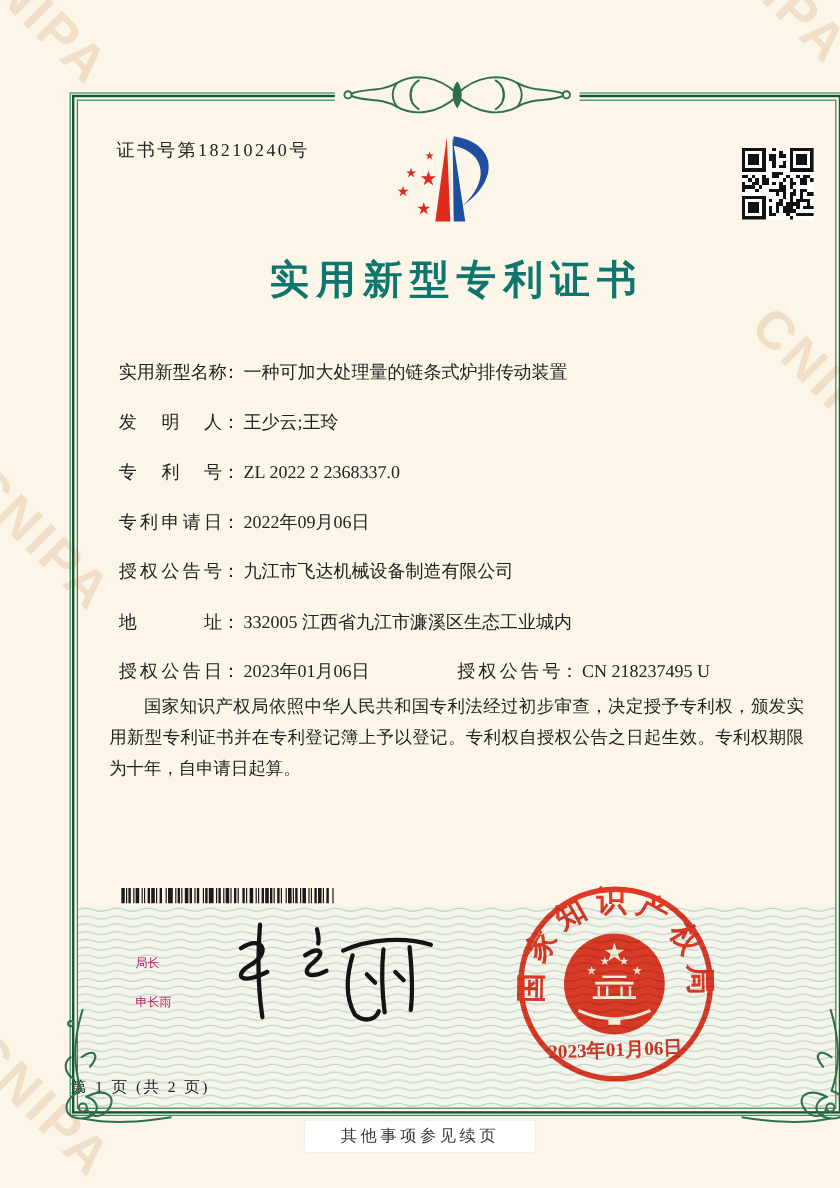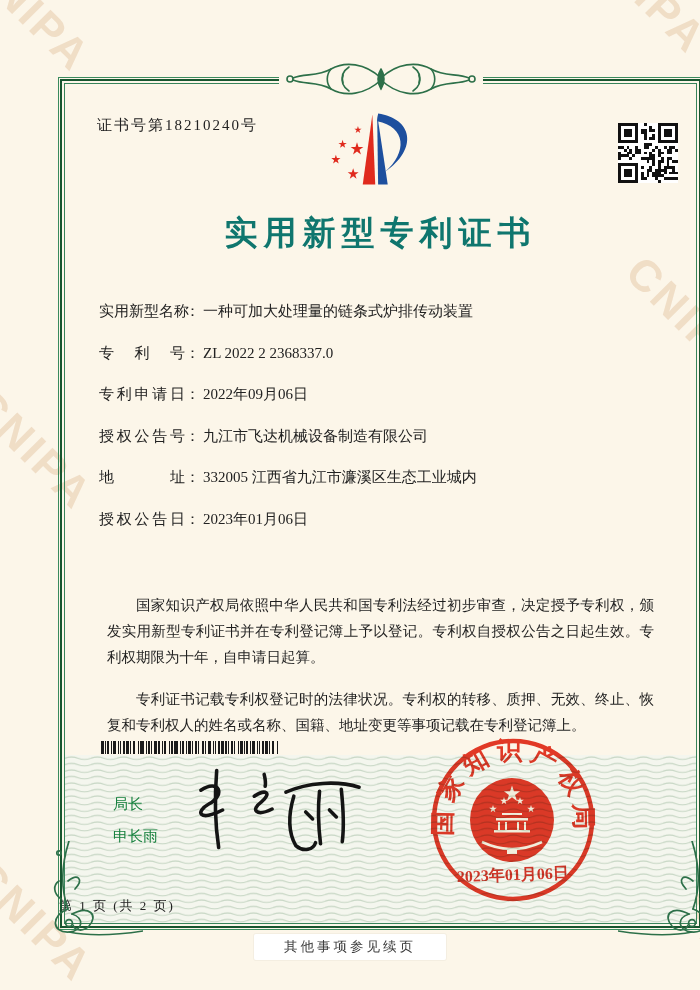--- a/index.html
+++ b/index.html
@@ -51,26 +51,26 @@
   .lbl{
     display:inline-block;width:86px;vertical-align:top;
     text-align:justify;text-align-last:justify;text-justify:inter-character;
   }
   .sep{display:inline-block;}
   .val{display:inline-block;margin-left:3px;}
   .grant-right{position:absolute;left:282px;top:0;white-space:nowrap;}
   
   .legal{position:absolute;left:32px;right:32px;top:498px;z-index:2;}
   .legal p{
-    margin:16px;font-size:14.5px;line-height:26px;text-align:justify;
+    margin:0;font-size:14.5px;line-height:26px;text-align:justify;
     text-indent:2em;color:#1f1f1f;
   }
   
   .barcode{position:absolute;left:42px;top:662px;z-index:2;}
-  .signer{position:absolute;left:54px;top:710px;z-index:3;font-family:Liberation Serif, serif;font-size:15px;line-height:32px;color:#15803d;}
+  .signer{position:absolute;left:54px;top:710px;z-index:3;font-family:Liberation Serif, serif;font-size:10px;line-height:32px;color:#be185d;}
   .autograph{position:absolute;left:130px;top:682px;width:178px;height:100px;z-index:3;}
   .pagenum{position:absolute;left:0;right:0;bottom:14px;text-align:left;font-size:13px;letter-spacing:2px;z-index:3;color:#222;}
   
   .seal{position:absolute;left:424px;top:736px;width:180px;height:170px;z-index:8;mix-blend-mode:multiply;opacity:.93;}
   
   .note{
     position:absolute;left:50%;top:934px;transform:translateX(-50%);
     background:#ffffff;padding:4px 30px;font-size:13.5px;letter-spacing:3px;
     color:#3a3a3a;border-radius:2px;box-shadow:0 0 0 1px rgba(0,0,0,0.03);z-index:4;white-space:nowrap;
   }
@@ -313,39 +313,44 @@
       </svg>
     </div>
 
     <div class="title">实用新型专利证书</div>
 
     <div class="fields">
       <div class="frow">
         <span class="lbl">实用新型名称</span><span class="sep">：</span><span class="val">一种可加大处理量的链条式炉排传动装置</span>
       </div>
       <div class="frow">
+        <span class="lbl">发明人</span><span class="sep">：</span><span class="val">王少云;王玲</span>
+      </div>
+      <div class="frow">
         <span class="lbl">专利号</span><span class="sep">：</span><span class="val">ZL 2022 2 2368337.0</span>
       </div>
       <div class="frow">
         <span class="lbl">专利申请日</span><span class="sep">：</span><span class="val">2022年09月06日</span>
       </div>
       <div class="frow">
         <span class="lbl">授权公告号</span><span class="sep">：</span><span class="val">九江市飞达机械设备制造有限公司</span>
       </div>
       <div class="frow">
         <span class="lbl">地址</span><span class="sep">：</span><span class="val">332005 江西省九江市濂溪区生态工业城内</span>
       </div>
       <div class="frow">
         <span class="lbl">授权公告日</span><span class="sep">：</span><span class="val">2023年01月06日</span>
+        <span class="grant-right">
+          <span class="lbl">授权公告号</span><span class="sep">：</span><span class="val">CN 218237495 U</span>
+        </span>
       </div>
     </div>
 
     <div class="legal">
       <p>国家知识产权局依照中华人民共和国专利法经过初步审查，决定授予专利权，颁发实用新型专利证书并在专利登记簿上予以登记。专利权自授权公告之日起生效。专利权期限为十年，自申请日起算。</p>
-      <p>专利证书记载专利权登记时的法律状况。专利权的转移、质押、无效、终止、恢复和专利权人的姓名或名称、国籍、地址变更等事项记载在专利登记簿上。</p>
     </div>
 
     <div class="barcode">
       <svg width="178" height="13">
         <line x1="0" y1="6.5" x2="178" y2="6.5" stroke="#1a1a1a" stroke-width="13" stroke-dasharray="3 1 1 1 2 2 1 1 3 2 1 1 1 2 2 1 3 1 1 2 2 3 1 1 4 2 1 1 2 1 1 2 3 1 2 2 1 1 2 3 1 1 2 1 4 2 1 1 2 2 1 1 3 1 1 2 2 1 1 3 2 1 1 2 3 2 1 1 1 2 2 1 3 1 2 1 1 2 2 1 1 3 1 1"></line>
       </svg>
     </div>
 
     <div class="signer">
       <div>局长</div>

